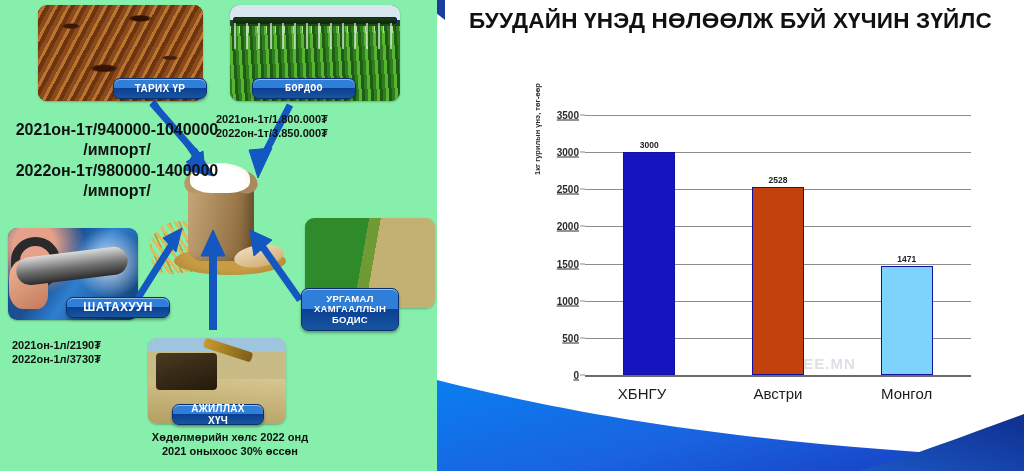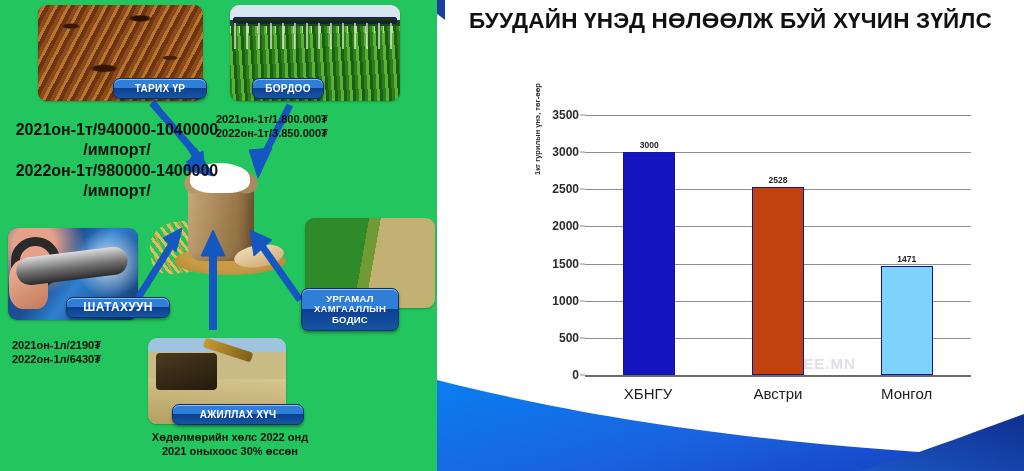--- a/index.html
+++ b/index.html
@@ -5,21 +5,21 @@
   * { box-sizing: border-box; margin: 0; padding: 0; }
   html, body {
     width: 1024px; height: 471px;
     background: #ffffff;
     font-family: "Liberation Sans", sans-serif;
     overflow: hidden;
   }
   #root { position: relative; width: 1024px; height: 471px; background:#fff; }
 
   
-  #left-panel { position: absolute; left:0; top:0; width:437px; height:471px; background:#22c55e; overflow:hidden;padding-left:16px; }
+  #left-panel { position: absolute; left:0; top:0; width:437px; height:471px; background:#86efac; overflow:hidden;padding-left:16px; }
 
   .photo { position: absolute; border-radius: 9px; overflow: hidden;
            box-shadow: 0 1px 2px rgba(0,0,0,.25); }
   .photo .inner { width:100%; height:100%; }
 
   
   .ph-seed .inner {
     background:
       radial-gradient(ellipse 16px 5px at 20% 22%, #3a1608 0 40%, transparent 60%),
       radial-gradient(ellipse 20px 6px at 62% 14%, #2e1105 0 40%, transparent 62%),
@@ -121,21 +121,21 @@
   #corner-tri { position:absolute; left:-18px; top:0; width:0; height:0;
       border-left:26px solid transparent; border-top:20px solid #1b3fa0; }
 
   #chart-title { position:absolute; left:0; right:0; top:74px; text-align:center;
       font-size:19px; color:#222; }
 
   #plot { position:absolute; left:148px; top:115px; width:386px; height:260px; }
   .gridline { position:absolute; left:0; width:100%; height:1px; background:#8d8d8d; }
   .gridline.axis0 { height:1.6px; background:#6b6b6b; }
   .ytick { position:absolute; right:calc(100% + 6px); transform:translateY(-50%);
-      font-size:12px; font-weight:bold; color:#2b2b2b; white-space:nowrap; }
+      font-size:10px; font-weight:bold; color:#2b2b2b; white-space:nowrap;text-decoration:underline; }
   .tickmark { position:absolute; right:100%; width:5px; height:1px; background:#8d8d8d; transform:translateY(-0.5px);} 
   .bar { position:absolute; bottom:0; background:#1515bf; border:1px solid #12129f; }
   .bar-value { position:absolute; bottom:100%; left:50%; transform:translateX(-50%);
       margin-bottom:3px; font-size:8.5px; font-weight:bold; color:#222; white-space:nowrap; }
   .xcat { position:absolute; top:calc(100% + 10px); transform:translateX(-50%);
       font-size:15px; color:#1d1d1d; white-space:nowrap; }
   #ylabel { position:absolute; left:96px; top:175px; font-size:7.5px; font-weight:bold;
       color:#2b2b2b; white-space:nowrap; transform:rotate(-90deg); transform-origin:left top; }
   #watermark { position:absolute; left:330px; top:355px; width:180px; height:22px;
       font-size:15px; font-weight:bold; color:rgba(150,150,170,.30); letter-spacing:1px; }
@@ -203,40 +203,40 @@
         <path d="M213,330 L213,252" stroke-width="8" fill="none"></path>
         <polygon points="201,256 213,230 225,256"></polygon>
 
         <path d="M300,300 L262,246" stroke-width="7" fill="none"></path>
         <polygon points="250,230 272,240 254,256"></polygon>
       </g>
     </svg>
 
     <div class="badge" style="left:113px; top:78px; width:94px; height:21px; font-size:10px;">ТАРИХ ҮР</div>
 
-    <div class="badge" style="left:252px; top:78px; width:72px; height:21px; font-size:10px;">БОРДОО</div>
+    <div class="badge" style="left:252px; top:78px; width:104px; height:21px; font-size:10px;font-family:Liberation Mono, monospace;">БОРДОО</div>
 
     <div class="badge" style="left:66px; top:297px; width:104px; height:21px; font-size:12px;">ШАТАХУУН</div>
 
     <div class="badge" style="left:301px; top:288px; width:98px; height:43px; font-size:9.5px; white-space:pre-line;">УРГАМАЛ
 ХАМГААЛЛЫН
 БОДИС</div>
 
-    <div class="badge" style="left:172px; top:404px; width:132px; height:21px; font-size:10px;">АЖИЛЛАХ ХҮЧ</div>
+    <div class="badge" style="left:172px; top:404px; width:92px; height:21px; font-size:10px;">АЖИЛЛАХ ХҮЧ</div>
 
     <div class="cap" style="left:12px; top:120px; width:210px; font-size:16px; text-align:center;">2021он-1т/940000-1040000
 /импорт/
 2022он-1т/980000-1400000
 /импорт/</div>
 
     <div class="cap" style="left:216px; top:112px; width:215px; font-size:11px; text-align:left;">2021он-1т/1.800.000₮
 2022он-1т/3.850.000₮</div>
 
     <div class="cap" style="left:12px; top:338px; width:180px; font-size:11px; text-align:left;">2021он-1л/2190₮
-2022он-1л/6430₮</div>
+2022он-1л/3730₮</div>
 
 
     <div class="cap" style="left:118px; top:430px; width:224px; font-size:11px; text-align:center;">Хөдөлмөрийн хөлс 2022 онд
 2021 оныхоос 30% өссөн</div>
   </div>
 
   <div id="right-panel">
 
     <div id="corner-tri"></div>
 
@@ -268,21 +268,21 @@
         <div class="ytick" style="top: 74.2857px;">2500</div>
         <div class="gridline" style="top: 37.1429px;"></div>
         <div class="tickmark" style="top: 37.1429px;"></div>
         <div class="ytick" style="top: 37.1429px;">3000</div>
         <div class="gridline" style="top: 0px;"></div>
         <div class="tickmark" style="top: 0px;"></div>
         <div class="ytick" style="top: 0px;">3500</div>
         <div class="bar" style="left: 38.3333px; width: 52px; height: 222.857px; background: rgb(21, 21, 191);">
           <div class="bar-value">3000</div>
         </div>
-        <div class="xcat" style="left: 63px;">ХБНГУ</div>
+        <div class="xcat" style="left: 57px;">ХБНГУ</div>
         <div class="bar" style="left: 167px; width: 52px; height: 187.794px; background: #c2410c;">
           <div class="bar-value">2528</div>
         </div>
         <div class="xcat" style="left: 193px;">Австри</div>
         <div class="bar" style="left: 295.667px; width: 52px; height: 109.274px; background: #7dd3fc;">
           <div class="bar-value">1471</div>
         </div>
         <div class="xcat" style="left: 321.667px;">Монгол</div>
       </div>
 

